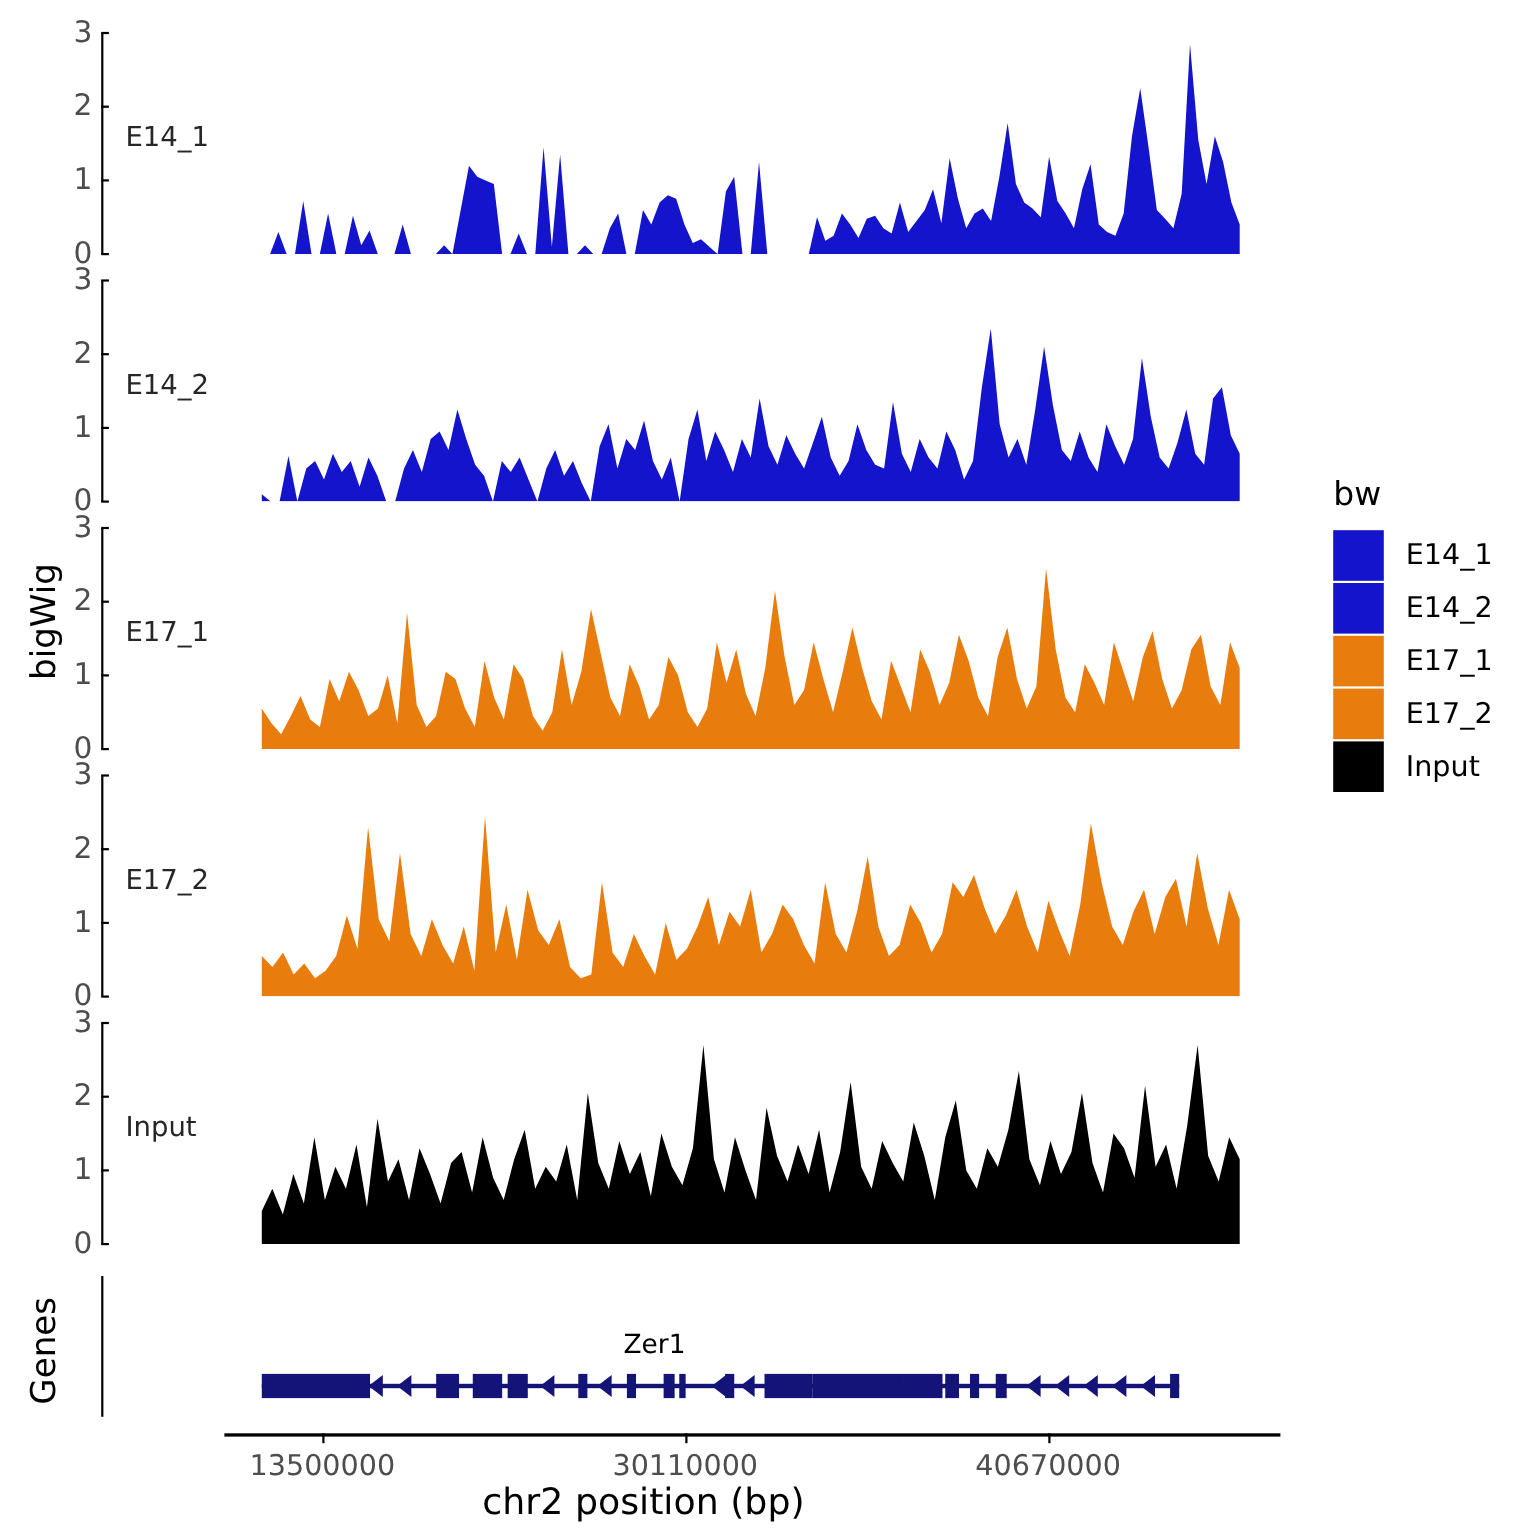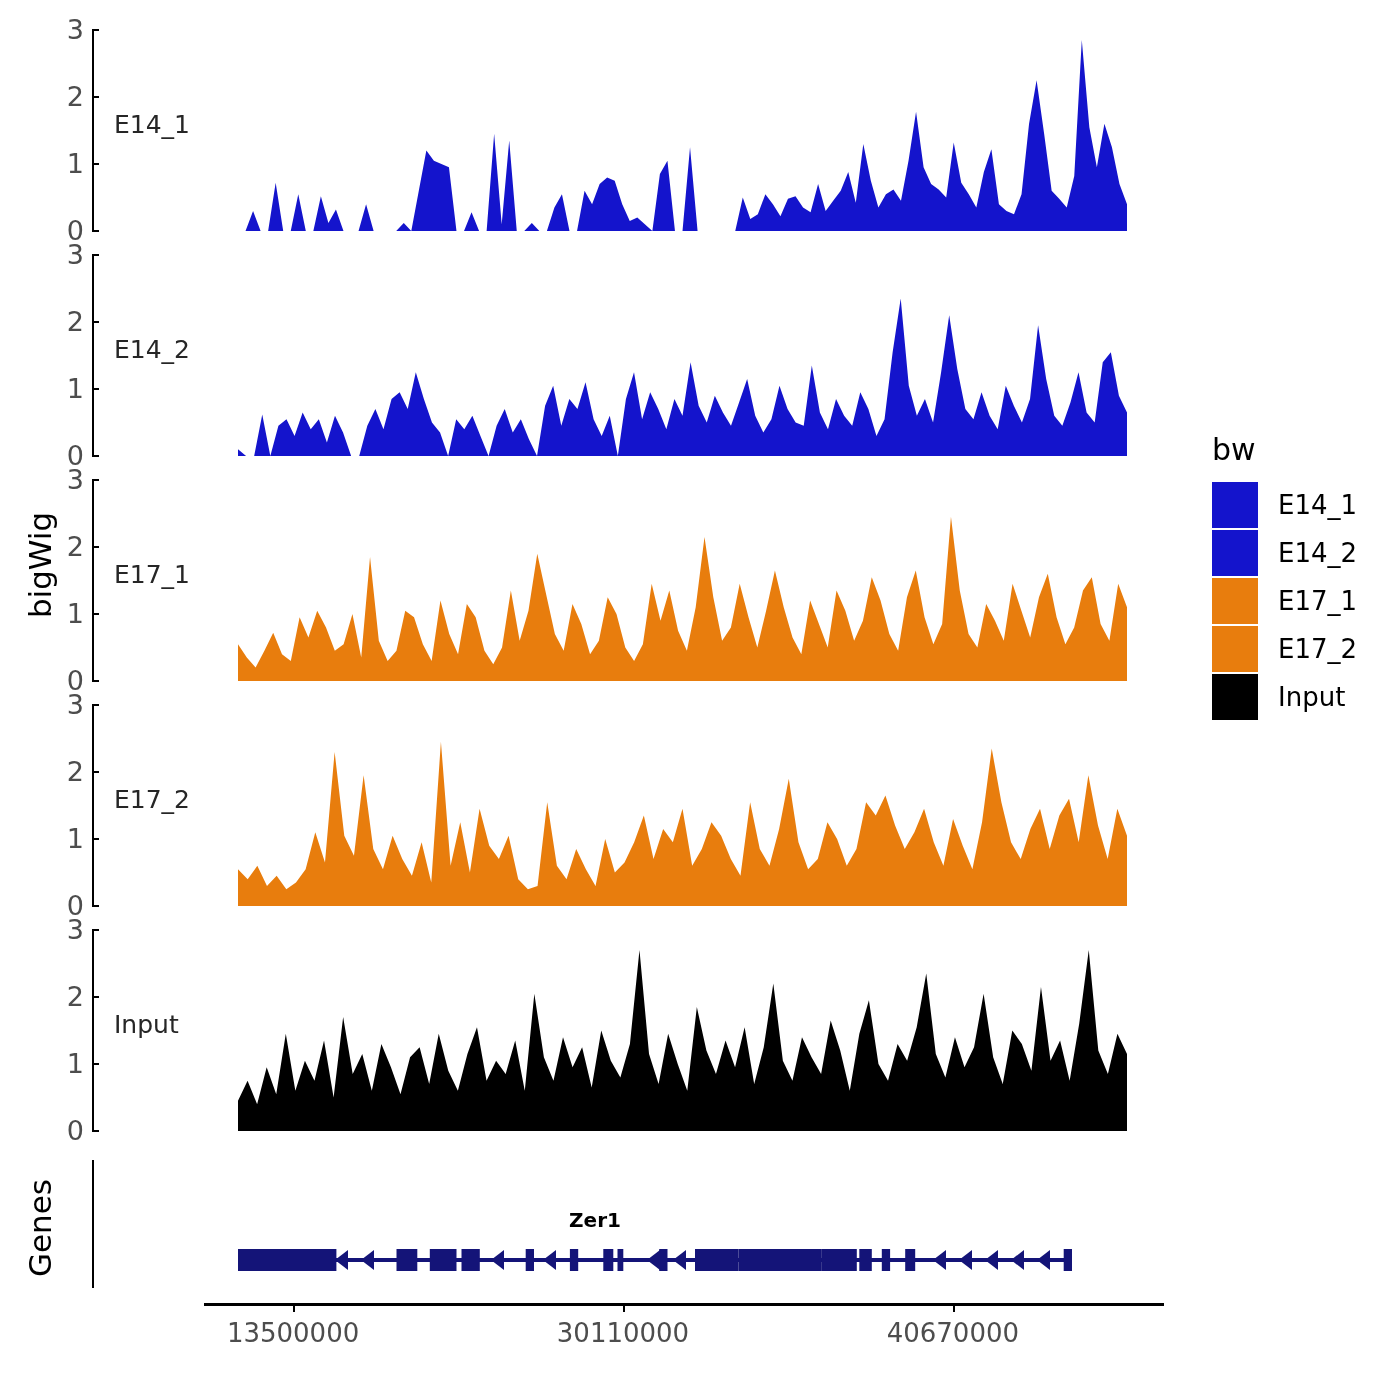--- a/index.html
+++ b/index.html
@@ -27,21 +27,21 @@
   .xtitle{position:absolute;left:0;top:1345px;width:1170px;text-align:center;font-size:33px;color:#000;}
 
   .legend{position:absolute;left:1212px;top:432px;}
   .legend-title{font-size:30px;color:#000;margin-bottom:14px;}
   .legend-row{display:flex;align-items:center;height:48px;}
   .swatch{width:46px;height:46px;flex:0 0 46px;}
   .legend-lab{margin-left:20px;font-size:26px;color:#000;white-space:nowrap;}
 
   .genetrack{position:absolute;left:92px;top:1160px;width:1080px;height:140px;}
   .geneline{position:absolute;left:0;top:0;width:2px;height:128px;background:#000;}
-  .genename{position:absolute;font-size:20px;color:#000;transform:translateX(-50%);white-space:nowrap;font-weight:bold;}
+  .genename{position:absolute;font-size:24px;color:#000;transform:translateX(-50%);white-space:nowrap;}
 </style>
 </head>
 <body>
 
 <div id="root">
 
   <div class="ylab-outer">
     <span>bigWig</span>
   </div>
 
@@ -139,20 +139,21 @@
 
   <div class="xaxis"></div>
   <div id="xticks">
       <div class="xtick" style="left: 293.072px; top: 1303px; position: absolute;"></div>
       <div class="xticklab" style="left: 293.072px; top: 1318px; position: absolute;">13500000</div>
       <div class="xtick" style="left: 622.969px; top: 1303px; position: absolute;"></div>
       <div class="xticklab" style="left: 622.969px; top: 1318px; position: absolute;">30110000</div>
       <div class="xtick" style="left: 952.866px; top: 1303px; position: absolute;"></div>
       <div class="xticklab" style="left: 952.866px; top: 1318px; position: absolute;">40670000</div>
     </div>
+  <div class="xtitle">chr2 position (bp)</div>
 
   <div class="genetrack">
     <div class="geneline"></div>
     <div class="genename" style="left: 503px; top: 48px;">Zer1</div>
     <div id="genesvg" style="position:absolute;left:0;top:0;"><svg width="1080" height="140" viewBox="0 0 1080 140">
           <rect x="146" y="98" width="834" height="4" fill="#141478"></rect>
           <rect x="146.0" y="89" width="98.4" height="22" fill="#141478"></rect>
           <rect x="304.5" y="89" width="20.8" height="22" fill="#141478"></rect>
           <rect x="337.8" y="89" width="26.7" height="22" fill="#141478"></rect>
           <rect x="369.5" y="89" width="18.3" height="22" fill="#141478"></rect>

